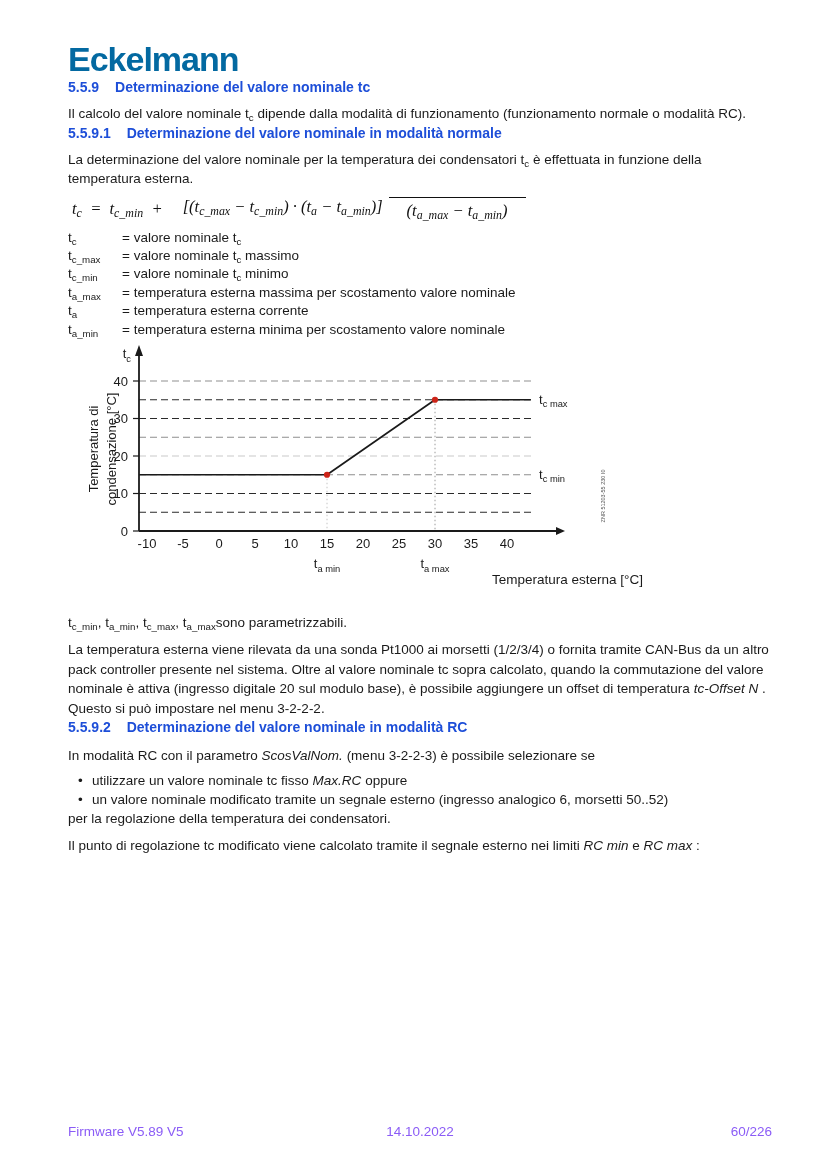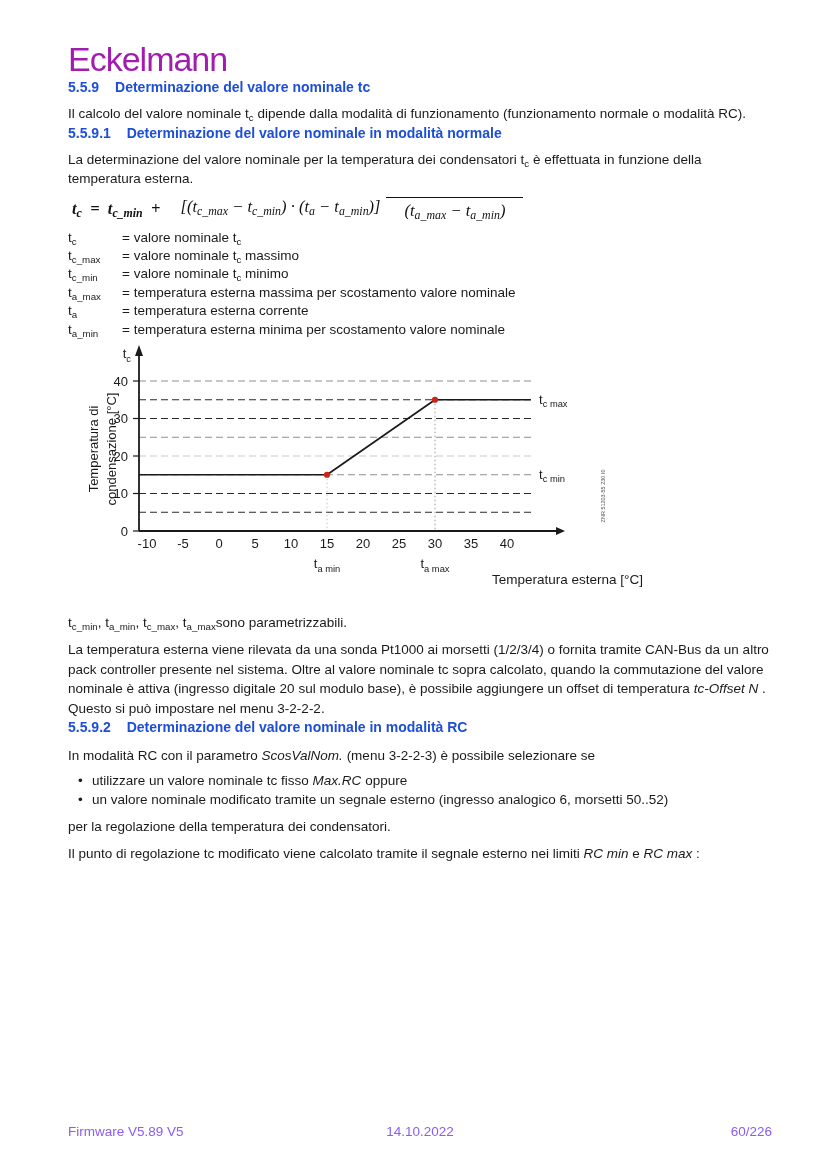--- a/index.html
+++ b/index.html
@@ -3,37 +3,37 @@
 <meta charset="utf-8">
 <style>
   html,body{margin:0;padding:0;background:#e8e8e8;}
   .page{
     position:relative; width:827px; height:1169px; background:#ffffff;
     font-family:"Liberation Sans",sans-serif; color:#1a1a1a; overflow:hidden;
     margin:0 auto;
   }
   .content{position:absolute; left:68px; top:0; width:704px;}
   .logo{
-    margin:40px 0 0 0; font-size:34px; font-weight:400; color:#a21caf;
+    margin:40px 0 0 0; font-size:34px; font-weight:700; color:#0369a1;
     letter-spacing:-1px; line-height:38px;
   }
   h2.sec{font-size:14px; line-height:18px; margin:0; font-weight:700; color:#1d4ed8;}
   .h-559{margin-top:56px;}
   .h-5591{margin-top:26px;}
   .h-5592{margin-top:38px;}
   .sec .num{display:inline-block; margin-right:12px;}
   p.body{font-size:13.5px; line-height:19.5px; margin:8px 0 0 0;}
   p.tight{margin-top:6px;}
   sub{font-size:72%; line-height:0; position:relative; top:0.32em; vertical-align:baseline;}
   
   .formula{
     margin:8px 0 0 4px; display:flex; align-items:center;
     font-family:"Liberation Serif",serif; font-style:italic; font-size:16.5px; color:#111;
   }
-  .formula .lhs{white-space:pre;font-weight:bold;}
+  .formula .lhs{white-space:pre;}
   .frac{display:inline-flex; flex-direction:row; text-align:center; margin-left:10px;}
   .frac .num{padding:0 6px 3px 6px;}
   .frac .den{border-top:1.4px solid #111; padding:3px 18px 0 18px;}
   
   .defs{margin-top:8px; font-size:13.5px; line-height:18.4px;}
   .defs .row{display:flex;}
   .defs .sym{width:54px; flex:0 0 54px;}
   .defs .desc{flex:1;}
   
   .chart-wrap{margin-top:2px;}
@@ -161,21 +161,21 @@
 
     <h2 class="sec h-5592">
       <span class="num">5.5.9.2</span>
       <span>Determinazione del valore nominale in modalità RC</span>
     </h2>
     <p class="body" style="margin-top:10px;">In modalità RC con il parametro <i>ScosValNom.</i> (menu 3-2-2-3) è possibile selezionare se</p>
     <ul class="blt">
       <li>utilizzare un valore nominale tc fisso <i>Max.RC</i> oppure</li>
       <li>un valore nominale modificato tramite un segnale esterno (ingresso analogico 6, morsetti 50..52)</li>
     </ul>
-    <p class="body" style="margin-top:8px;">per la regolazione della temperatura dei condensatori.</p>
+    <p class="body" style="margin-top:0;">per la regolazione della temperatura dei condensatori.</p>
     <p class="body" style="">Il punto di regolazione tc modificato viene calcolato tramite il segnale esterno nei limiti <i>RC min</i> e <i>RC max</i> :</p>
 
   </div>
 
   <div class="footer">
     <span class="fl">Firmware V5.89 V5</span>
     <span class="fc">14.10.2022</span>
     <span class="fr">60/226</span>
   </div>
 </div>

